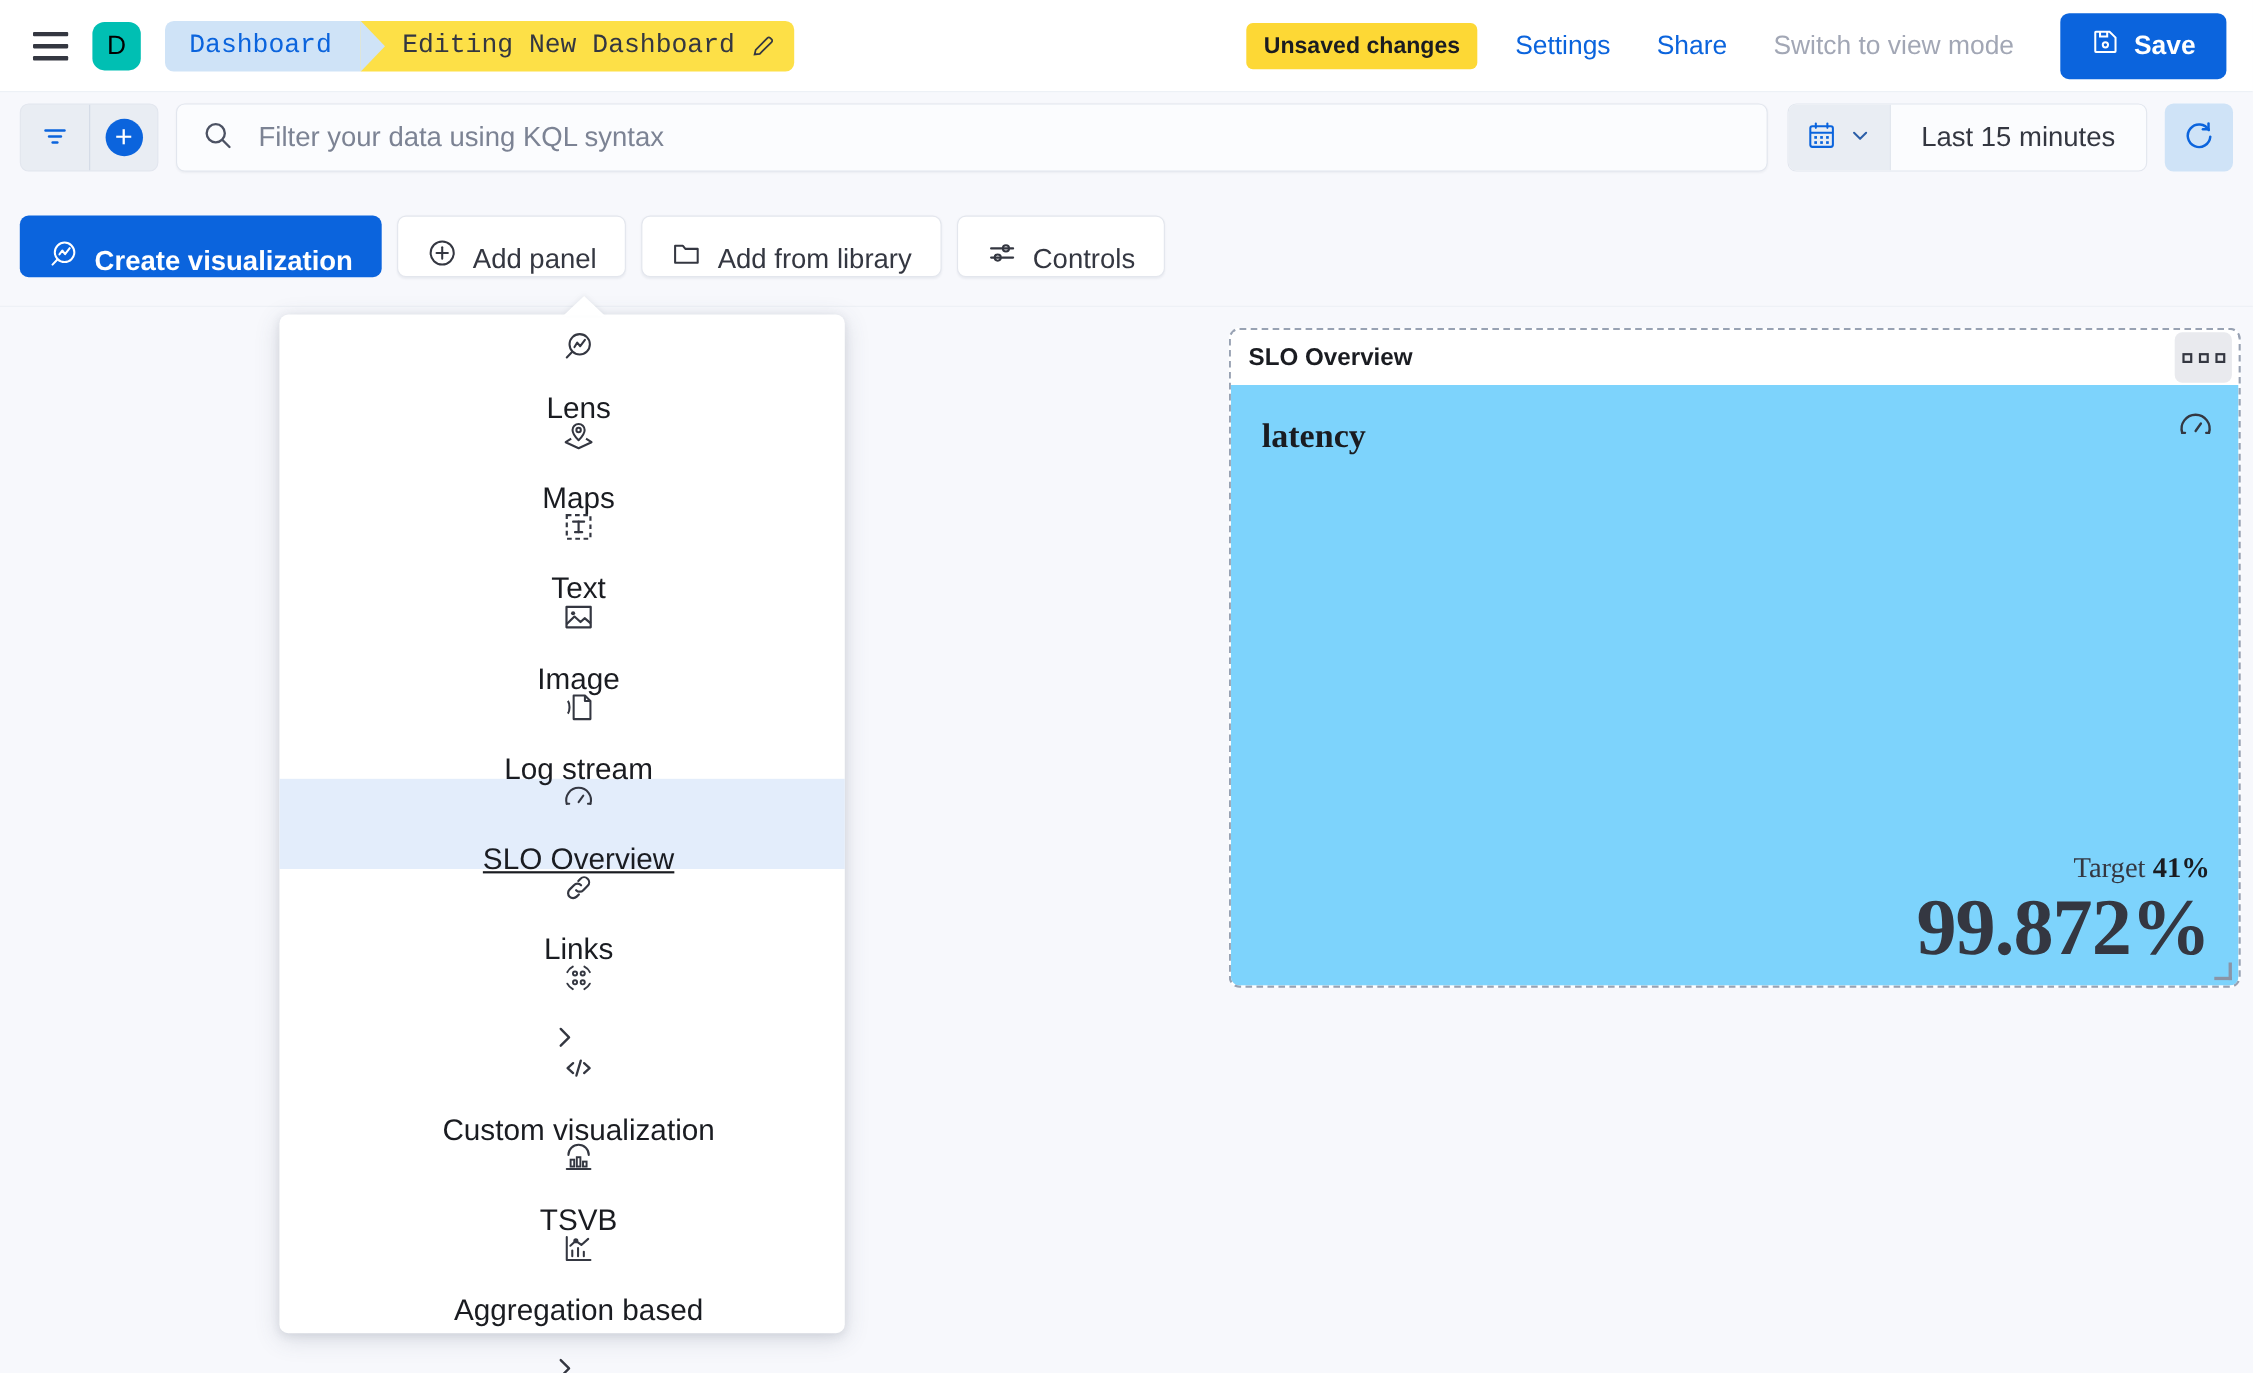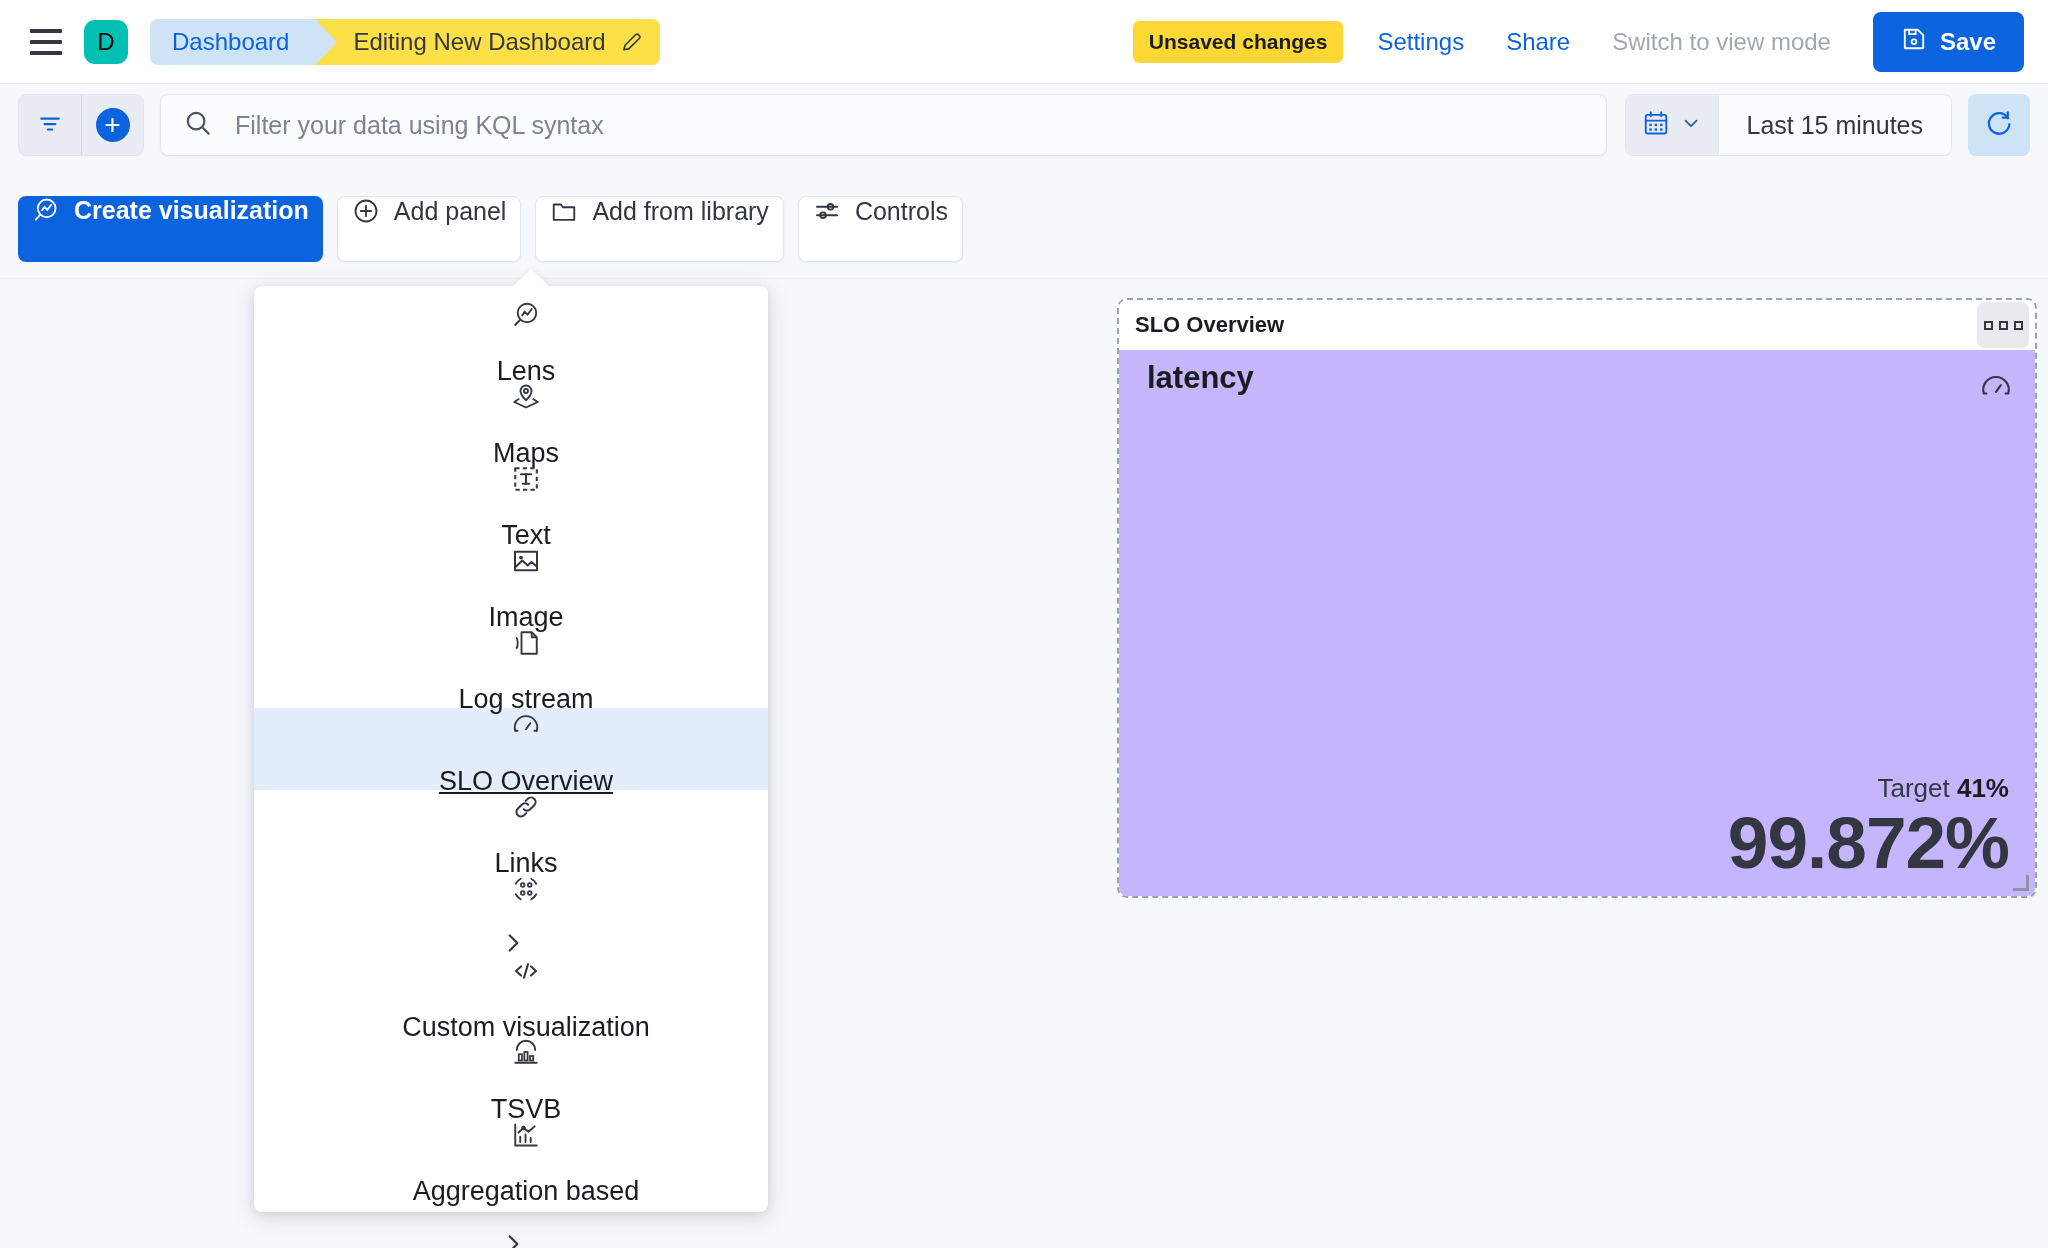--- a/index.html
+++ b/index.html
@@ -31,21 +31,21 @@
     background: #343741; border-radius: 1px;
   }
   .space-avatar {
     width: 44px; height: 44px; border-radius: 11px;
     background: #00BFB3; color: #000;
     font-size: 24px; font-weight: 400;
     display: flex; align-items: center; justify-content: center;
     margin-right: 22px; cursor: pointer;
   }
 
-  .breadcrumbs { display: flex; align-items: flex-end; height: 46px; }
+  .breadcrumbs { display: flex; align-items: flex-end; height: 46px; font-family: Liberation Mono, monospace; }
   .crumb {
     height: 46px; display: flex; align-items: center;
     font-size: 24px; position: relative;
   }
   .crumb-1 {
     background: #CFE3F7; color: #0B64DD;
     padding: 0 26px 0 22px;
     border-radius: 8px 0 0 8px;
   }
   .crumb-1::after {
@@ -150,23 +150,23 @@
     display: flex; align-items: center; justify-content: center;
     cursor: pointer;
   }
 
   
   .toolbar {
     position: absolute; top: 196px; left: 18px;
     display: flex; align-items: center; gap: 14px;
   }
   .tb-btn {
-    height: 66px; border-radius: 8px;
-    display: flex; align-items: flex-start; gap: 14px;
-    padding: 0 14px; font-size: 25px;
+    height: 56px; border-radius: 8px;
+    display: flex; align-items: flex-end; gap: 14px;
+    padding: 0 26px; font-size: 25px;
     cursor: pointer; white-space: nowrap;
     font-family: "Liberation Sans", sans-serif;
   }
   .tb-primary {
     background: #0B64DD; color: #fff; font-weight: bold;
     border: none;
   }
   .tb-plain {
     background: #FFFFFF; color: #343741;
     border: 1px solid #E3E6ED;
@@ -240,23 +240,24 @@
     background: #E9EAEE;
     display: flex; align-items: center; justify-content: center;
     gap: 6px; cursor: pointer;
   }
   .panel-menu-btn i {
     display: block; width: 9px; height: 9px;
     border: 2px solid #343741; background: transparent;
   }
   .panel-body {
     height: calc(100% - 50px);
-    background: #c4b5fd;
+    background: #7dd3fc;
     position: relative;
-    padding: 10px 28px;
+    padding: 28px 28px;
+    font-family: Liberation Serif, serif;
   }
   .slo-name {
     font-size: 31px; font-weight: bold; color: #1A1C21;
   }
   .gauge-icon-wrap {
     position: absolute; right: 22px; top: 20px;
   }
   .slo-footer {
     position: absolute; right: 26px; bottom: 16px;
     text-align: right;

